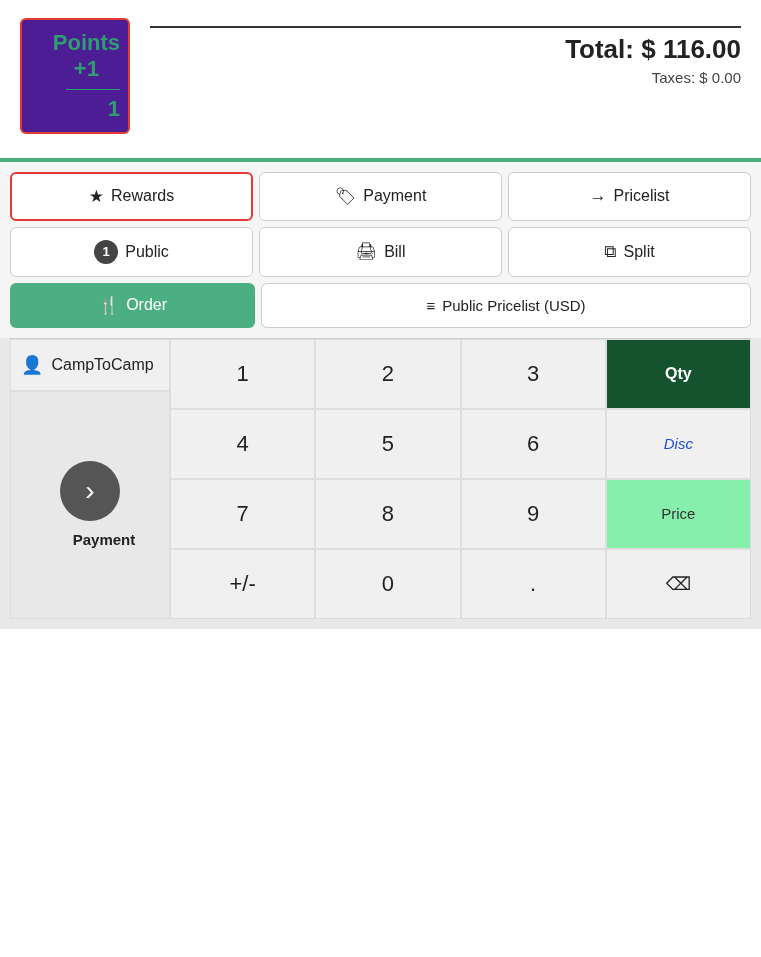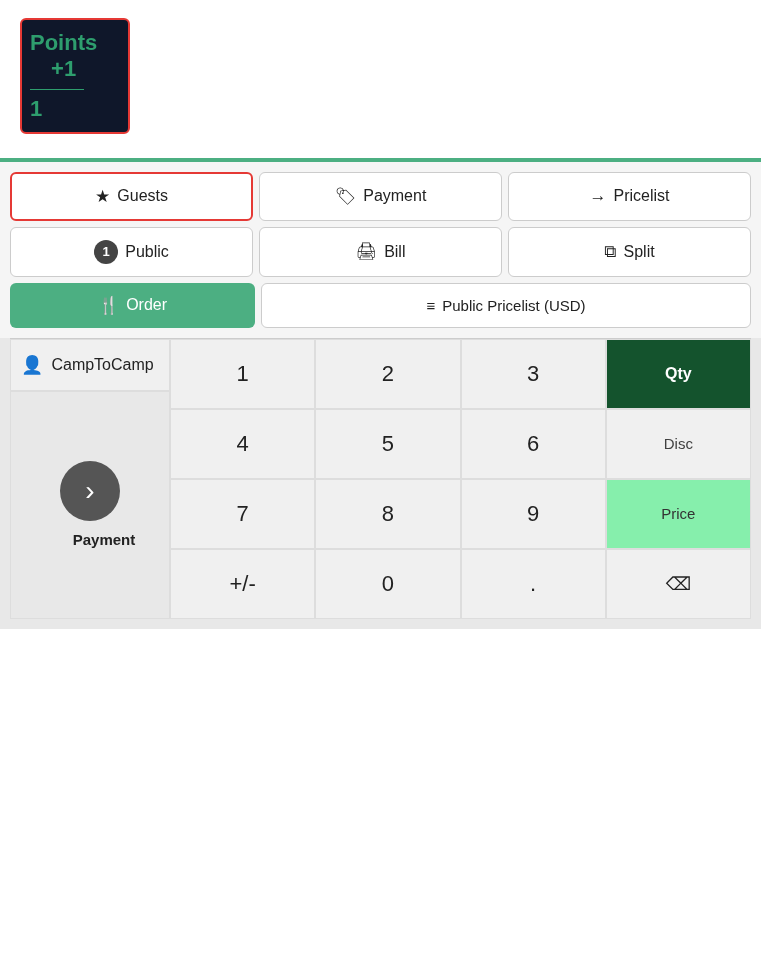--- a/index.html
+++ b/index.html
@@ -19,26 +19,26 @@
     .top-section {
       display: flex;
       align-items: flex-start;
       padding: 18px 20px 10px 20px;
       gap: 20px;
     }
 
     .points-card {
       border: 2.5px solid #e53935;
       border-radius: 6px;
-      background: #0f172a;
+      background: #4c1d95;
       width: 110px;
       min-height: 105px;
       display: flex;
       flex-direction: column;
-      align-items: flex-start;
+      align-items: flex-end;
       justify-content: center;
       padding: 10px 8px;
       flex-shrink: 0;
     }
 
     .points-top {
       color: #2e9e6e;
       font-size: 22px;
       font-weight: bold;
       text-align: center;
@@ -231,21 +231,22 @@
     .num-cell.qty-btn {
       background: #14532d;
       color: #fff;
       font-size: 16px;
       font-weight: bold;
     }
 
     .num-cell.disc-btn {
       background: #f0f0f0;
       font-size: 15px;
-      color: #404040;
+      color: #1d4ed8;
+      font-style: italic;
     }
 
     .num-cell.price-btn {
       background: #86efac;
       font-size: 15px;
       color: #333;
     }
 
     .num-cell.backspace-btn {
       background: #f0f0f0;
@@ -258,30 +259,43 @@
 <div class="top-section">
   <div class="points-card">
     <div class="points-top">
       <span>Points</span><br>
       <span>+1</span>
     </div>
     <hr class="points-divider">
     <div class="points-bottom">1</div>
   </div>
 
+  <div class="total-section">
+    <div class="total-line">
+      <span class="total-amount">
+        <span>Total:</span>
+        <span>$</span>
+        <span>116.00</span>
+      </span>
+    </div>
+    <div class="taxes-line">
+      <span>Taxes:</span>
+      <span>$ 0.00</span>
+    </div>
+  </div>
 </div>
 
 <div class="divider-green"></div>
 
 <div class="action-buttons-section">
   <div class="buttons-grid">
 
     <button class="action-btn rewards-btn">
       <span class="icon">★</span>
-      <span>Guests</span>
+      <span>Rewards</span>
     </button>
     <button class="action-btn">
       <span class="icon">🏷</span>
       <span>Payment</span>
     </button>
     <button class="action-btn">
       <span class="icon">→</span>
       <span>Pricelist</span>
     </button>
 

